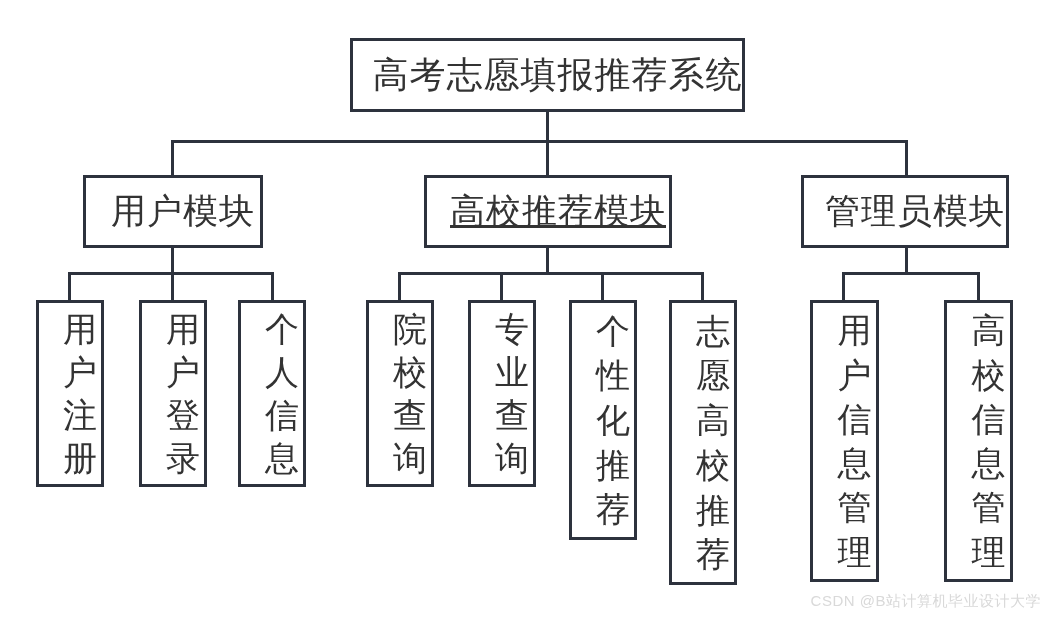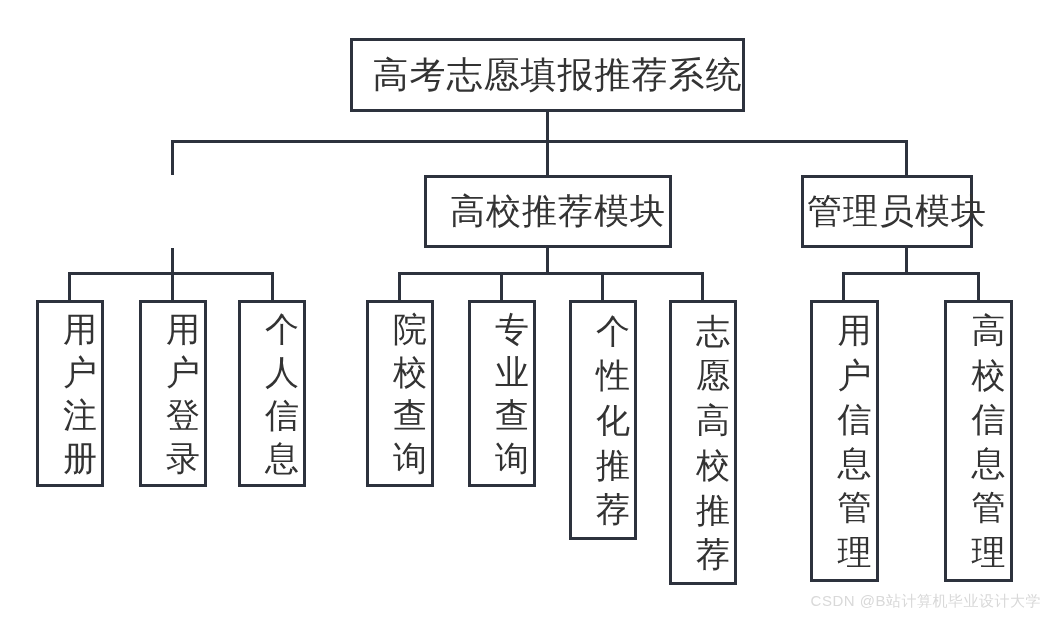--- a/index.html
+++ b/index.html
@@ -76,22 +76,23 @@
   <div class="conn" style="left:601px;top:272px;width:3px;height:28px;"></div>
   <div class="conn" style="left:701px;top:272px;width:3px;height:28px;"></div>
 
   <div class="conn" style="left:905px;top:248px;width:3px;height:27px;"></div>
   <div class="conn" style="left:842px;top:272px;width:138px;height:3px;"></div>
   <div class="conn" style="left:842px;top:272px;width:3px;height:28px;"></div>
   <div class="conn" style="left:977px;top:272px;width:3px;height:28px;"></div>
 
   <div class="node root" style="left:350px;top:38px;width:395px;height:74px;">高考志愿填报推荐系统</div>
 
-  <div class="node lvl2" style="left:424px;top:175px;width:248px;height:73px;">高校推荐模块</div>
-  <div class="node lvl2" style="left:801px;top:175px;width:172px;height:73px;">管理员模块</div>
+  <div class="node lvl2" style="left:83px;top:175px;width:180px;height:73px;">用户模块</div>
+  <div class="node lvl2" style="left:424px;top:175px;width:248px;height:73px;text-decoration:underline;">高校推荐模块</div>
+  <div class="node lvl2" style="left:801px;top:175px;width:208px;height:73px;">管理员模块</div>
 
   <div class="node leaf vtext" style="left:36px;top:300px;width:68px;height:187px;">
       <span>用</span>
       <span>户</span>
       <span>注</span>
       <span>册</span>
     </div>
   <div class="node leaf vtext" style="left:139px;top:300px;width:68px;height:187px;">
       <span>用</span>
       <span>户</span>

